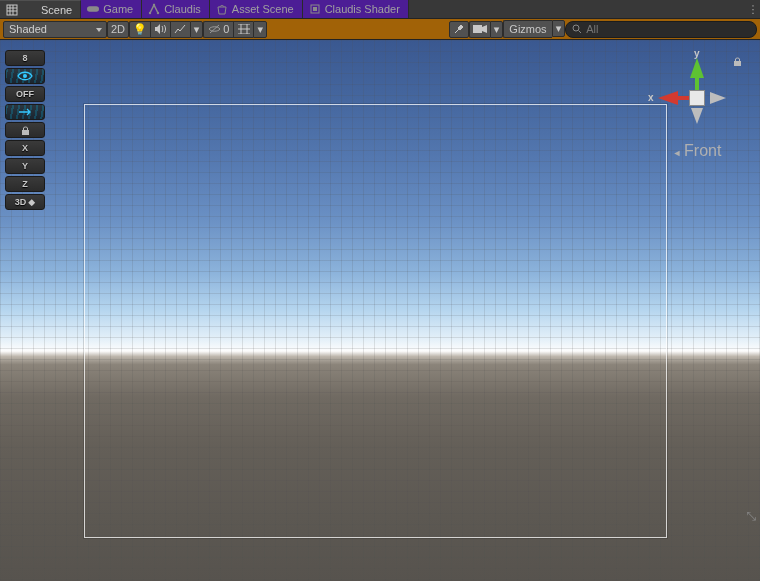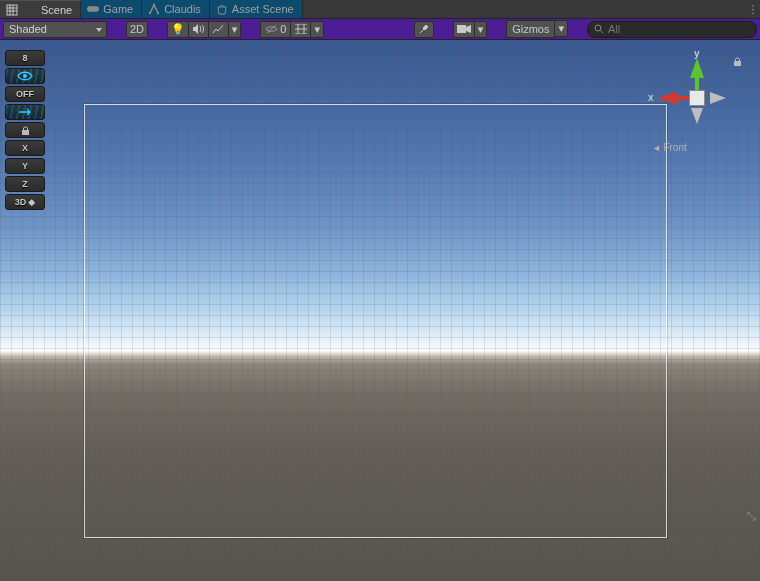--- a/index.html
+++ b/index.html
@@ -1,27 +1,27 @@
 <!DOCTYPE html>
 <html><head>
 <meta charset="utf-8">
 <style>
   * { box-sizing: border-box; margin: 0; padding: 0; }
   html, body { width: 760px; height: 581px; overflow: hidden; font-family: Arial, sans-serif; font-size: 11px; color: #c8c8c8; background: #383838; }
   
   
   .tab-bar { height: 19px; background: #383838; display: flex; align-items: stretch; border-bottom: 1px solid #232323; }
-  .tab { display: flex; align-items: center; padding: 0 8px 0 6px; gap: 4px; background: #0c4a6e; border-right: 1px solid #2a2a2a; cursor: default; color: #a0a0a0; }
+  .tab { display: flex; align-items: center; padding: 0 8px 0 6px; gap: 4px; background: #4c1d95; border-right: 1px solid #2a2a2a; cursor: default; color: #a0a0a0; }
   .tab.active { background: #3c3c3c; color: #d4d4d4; border-top: 1px solid #505050; gap: 23px; }
   .tab-icon { width: 12px; height: 12px; display: inline-flex; align-items: center; justify-content: center; }
   .tab-bar .spacer { flex: 1; }
   .tab-bar .kebab { width: 14px; display:flex; align-items:center; justify-content:center; color:#a0a0a0; }
   
   
-  .toolbar { height: 21px; background: #4c1d95; display: flex; align-items: center; padding: 0 3px; gap: 19px; border-bottom: 1px solid #232323; }
+  .toolbar { height: 21px; background: #a16207; display: flex; align-items: center; padding: 0 3px; gap: 0; border-bottom: 1px solid #232323; }
   .dropdown { height: 17px; background: #515151; color: #d0d0d0; border: 1px solid #2c2c2c; border-radius: 2px; display: flex; align-items: center; padding: 0 14px 0 5px; position: relative; min-width: 40px; }
   .dropdown::after { content: ""; position: absolute; right: 4px; top: 6px; border-left: 3px solid transparent; border-right: 3px solid transparent; border-top: 4px solid #c0c0c0; }
   .tb-btn { height: 17px; min-width: 20px; background: #515151; border: 1px solid #2c2c2c; border-radius: 2px; display:flex; align-items:center; justify-content:center; color:#c8c8c8; padding:0 3px; }
   .tb-group { display:flex; gap:0; }
   .tb-group .tb-btn { border-radius:0; border-right:none;}
   .tb-group .tb-btn:first-child{border-top-left-radius:2px;border-bottom-left-radius:2px;}
   .tb-group .tb-btn:last-child{border-top-right-radius:2px;border-bottom-right-radius:2px;border-right:1px solid #2c2c2c;}
   .sep { width: 4px; }
   .search { flex:1; height:17px; background:#2a2a2a; border:1px solid #1c1c1c; border-radius:8px; display:flex; align-items:center; padding:0 6px; gap:4px; color:#7a7a7a;}
   .search input { background:none; border:none; outline:none; color:#c8c8c8; font-size:11px; flex:1; }
@@ -66,21 +66,21 @@
   .cone { position:absolute; width:0; height:0; }
   .cone.y { left:45px; top:8px; border-left:7px solid transparent; border-right:7px solid transparent; border-bottom:20px solid #5ec232; transform: translateX(-50%);}
   .cone.ys { left:45px; top:28px; width:4px; height:14px; background:#5ec232; transform: translateX(-50%);}
   .cone.x { left:6px; top:48px; border-top:7px solid transparent; border-bottom:7px solid transparent; border-right:20px solid #d33a2f; transform: translateY(-50%);}
   .cone.xs { left:26px; top:48px; width:14px; height:4px; background:#d33a2f; transform: translateY(-50%);}
   .cone.zn { left:45px; top:58px; border-left:6px solid transparent; border-right:6px solid transparent; border-top:16px solid #bdbdbd; transform: translateX(-50%);}
   .cone.xn { left:58px; top:48px; border-top:6px solid transparent; border-bottom:6px solid transparent; border-left:16px solid #bdbdbd; transform: translateY(-50%);}
   .axis-label { position:absolute; font-size:10px; color:#c8c8c8; font-weight:bold;}
   .axis-label.y { left:42px; top:-2px; }
   .axis-label.x { left:-4px; top:42px; }
-  .gizmo .persp { position:absolute; left:0; right:0; top:92px; text-align:left; color:#b0b0b0; font-size:10px; }
+  .gizmo .persp { position:absolute; left:0; right:0; top:92px; text-align:center; color:#b0b0b0; font-size:16px; }
   .gizmo .persp::before { content:"◄ "; color:#b0b0b0; font-size:9px;}
   
   
   .resize-handle { position:absolute; right:4px; bottom:58px; color:#888; font-size:12px; }
   
   svg { display:block; }
 </style>
 </head>
 <body>
 
@@ -117,20 +117,29 @@
     <span>Claudis</span>
   </div>
   <div class="tab">
     <span class="tab-icon">
       <svg width="12" height="12" viewBox="0 0 12 12">
           <path d="M2 4 L10 4 L9 11 L3 11 Z" fill="none" stroke="#8a8a8a"></path>
           <path d="M4 4 C4 2 8 2 8 4" fill="none" stroke="#8a8a8a"></path>
         </svg>
     </span>
     <span>Asset Scene</span>
+  </div>
+  <div class="tab">
+    <span class="tab-icon">
+      <svg width="12" height="12" viewBox="0 0 12 12">
+          <rect x="2" y="2" width="8" height="8" fill="none" stroke="#8a8a8a"></rect>
+          <rect x="4" y="4" width="4" height="4" fill="#8a8a8a"></rect>
+        </svg>
+    </span>
+    <span>Claudis Shader</span>
   </div>
   <div class="spacer"></div>
   <div class="kebab">⋮</div>
 </div>
 
 <div class="toolbar">
   <div class="dropdown" style="min-width:104px">
     <span>Shaded</span>
   </div>
   <div class="tb-btn">

